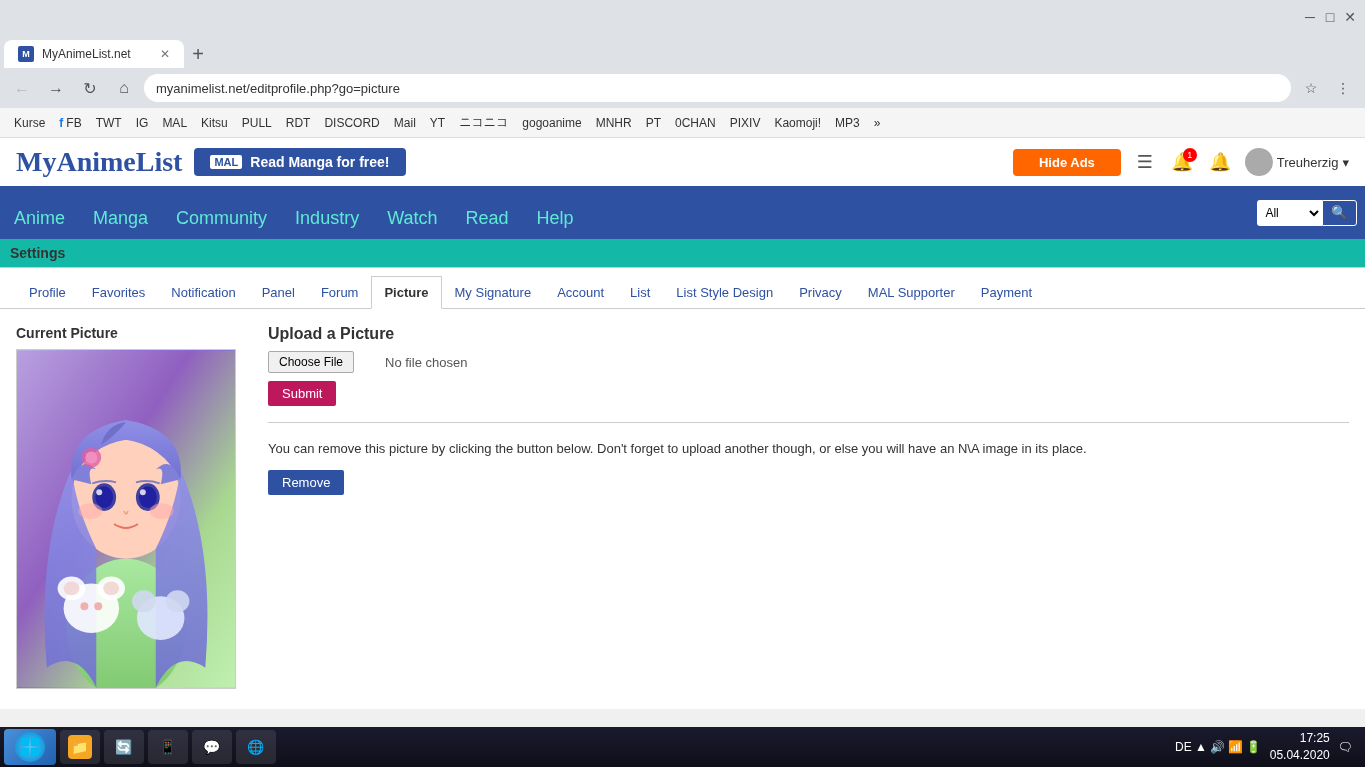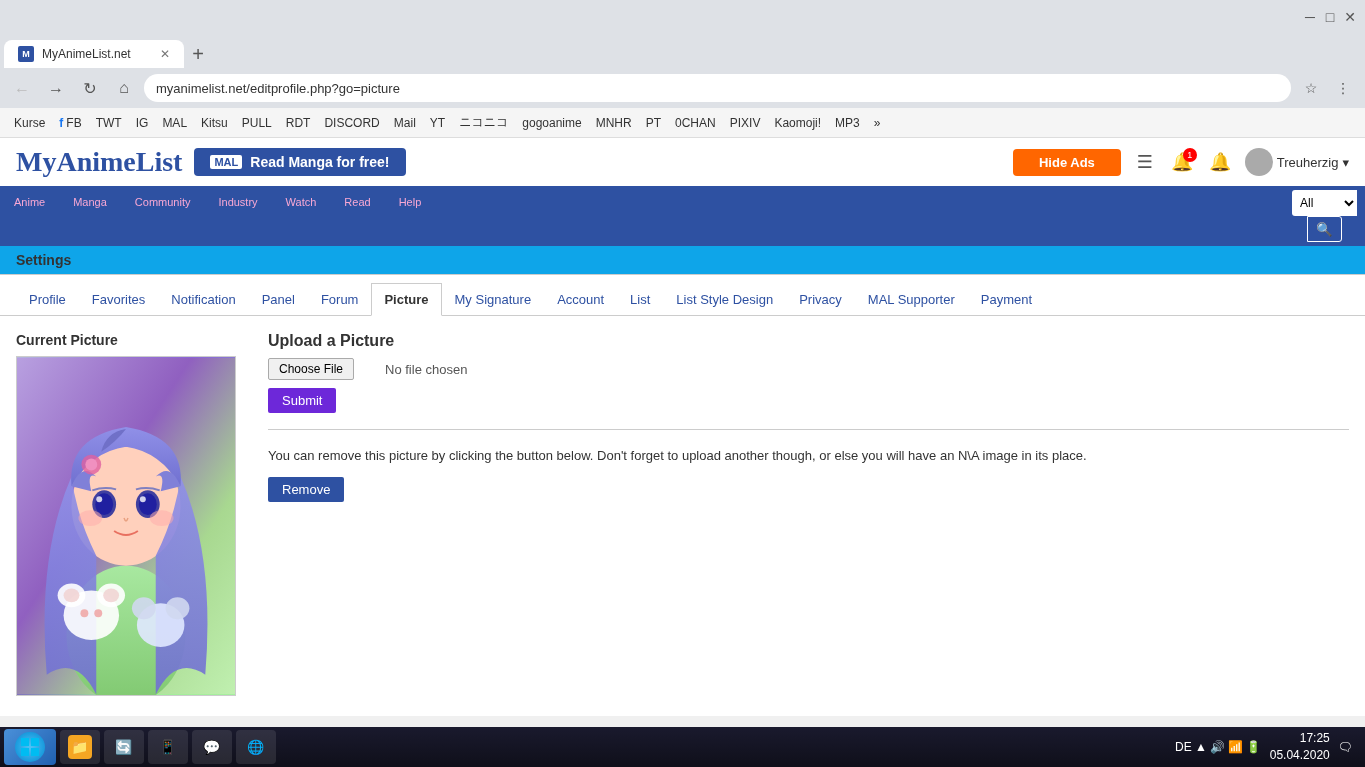--- a/index.html
+++ b/index.html
@@ -37,28 +37,28 @@
     .mal-ad-banner .mal-tag { background: white; color: #2e51a2; font-weight: bold; font-size: 11px; padding: 1px 4px; border-radius: 2px; }
     .header-right { margin-left: auto; display: flex; align-items: center; gap: 10px; }
     .hide-ads-btn { background: #ff6600; color: white; border: none; padding: 6px 26px; border-radius: 4px; font-size: 13px; cursor: pointer; font-weight: bold; }
     .header-icon { width: 28px; height: 28px; display: flex; align-items: center; justify-content: center; cursor: pointer; color: #555; font-size: 18px; position: relative; }
     .notif-badge { position: absolute; top: 0; right: 0; background: red; color: white; border-radius: 50%; width: 14px; height: 14px; font-size: 9px; display: flex; align-items: center; justify-content: center; }
     .user-menu { display: flex; align-items: center; gap: 4px; cursor: pointer; color: #333; font-size: 13px; }
     .user-avatar { width: 28px; height: 28px; border-radius: 50%; background: #aaa; }
 
     
     .mal-nav { background: #2e51a2; padding: 0; display: flex; align-items: stretch; }
-    .mal-nav a { color: #f9a8d4; text-decoration: none; padding: 10px 14px; font-size: 11px; display: block; }
-    .search-bar { margin-left: auto; display: flex; align-items: center; padding: 4px 8px; flex-direction: column; }
+    .mal-nav a { color: #5eead4; text-decoration: none; padding: 10px 14px; font-size: 18px; display: block; margin-top: 12px; }
+    .search-bar { margin-left: auto; display: flex; align-items: center; padding: 4px 8px; }
     .search-select { height: 26px; font-size: 12px; border: none; border-radius: 3px 0 0 3px; padding: 0 4px; background: white; }
     .search-input { height: 26px; width: 240px; border: none; padding: 0 8px; font-size: 12px; outline: none; }
     .search-btn { height: 26px; background: #2e51a2; border: 1px solid white; color: white; padding: 0 8px; cursor: pointer; border-radius: 0 3px 3px 0; }
 
     
-    .settings-bar { background: #0ea5e9; padding: 6px 16px; border-bottom: 1px solid #ccc; }
+    .settings-bar { background: #14b8a6; padding: 6px 10px; border-bottom: 1px solid #ccc; }
     .settings-bar span { font-size: 14px; font-weight: bold; color: #333; }
 
     
     .settings-tabs { background: white; padding: 8px 16px 0; border-bottom: 1px solid #ccc; display: flex; flex-wrap: wrap; gap: 0; }
     .settings-tab { padding: 8px 12px; font-size: 13px; color: #2e51a2; text-decoration: none; cursor: pointer; border: 1px solid transparent; border-bottom: none; }
     .settings-tab.active { background: white; border-color: #ccc; color: #333; margin-bottom: -1px; border-bottom: 1px solid white; font-weight: bold; }
 
     
     .main-content { padding: 16px; background: white; min-height: 400px; }
     .content-grid { display: flex; gap: 32px; }
@@ -69,21 +69,21 @@
     .profile-img { width: 220px; height: 340px; border: 1px solid #ccc; overflow: hidden; background: linear-gradient(135deg, #b0c4de 0%, #9370db 20%, #7b68ee 40%, #6a5acd 60%, #98fb98 80%, #90ee90 100%); display: flex; align-items: center; justify-content: center; position: relative; }
 
     
     .upload-section { flex: 1; }
     .upload-section h3 { font-size: 16px; font-weight: bold; color: #333; margin-bottom: 8px; }
     .upload-rules { font-size: 13px; color: #333; line-height: 1.6; margin-bottom: 12px; }
     .upload-rules a { color: #2e51a2; text-decoration: none; }
     .file-input-row { display: flex; align-items: center; gap: 8px; margin-bottom: 8px; }
     .file-choose-btn { background: #f0f0f0; border: 1px solid #aaa; padding: 3px 10px; font-size: 12px; cursor: pointer; border-radius: 2px; }
     .file-chosen-text { font-size: 13px; color: #555; margin-left: 23px; }
-    .submit-btn { background: #6d28d9; color: white; border: none; padding: 5px 14px; font-size: 13px; cursor: pointer; border-radius: 2px; }
+    .submit-btn { background: #be185d; color: white; border: none; padding: 5px 14px; font-size: 13px; cursor: pointer; border-radius: 2px; }
 
     .section-divider { border: none; border-top: 1px solid #ccc; margin: 16px 0; }
 
     .remove-section h3 { font-size: 16px; font-weight: bold; color: #333; margin-bottom: 8px; }
     .remove-desc { font-size: 13px; color: #333; line-height: 1.6; margin-bottom: 10px; }
     .remove-btn { background: #2e51a2; color: white; border: none; padding: 5px 14px; font-size: 13px; cursor: pointer; border-radius: 2px; }
 
     
     .taskbar { position: fixed; bottom: 0; left: 0; width: 100%; height: 40px; background: linear-gradient(to bottom, #1a1a2e, #0f0f1a); display: flex; align-items: center; gap: 4px; padding: 0 4px; z-index: 1000; }
     .start-btn { width: 52px; height: 36px; background: linear-gradient(135deg, #4a90d9, #2060b0); border-radius: 4px; display: flex; align-items: center; justify-content: center; cursor: pointer; }

